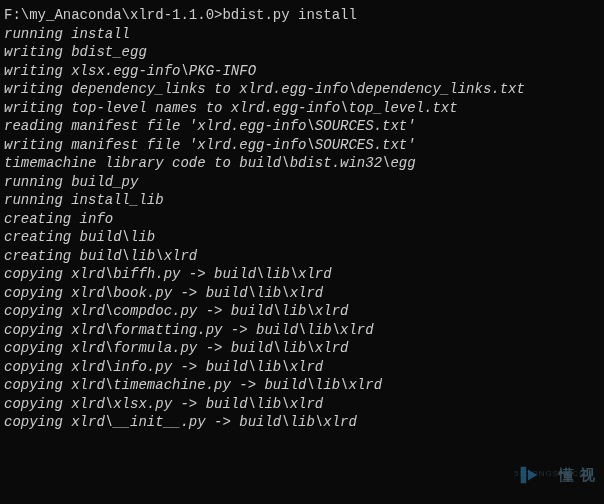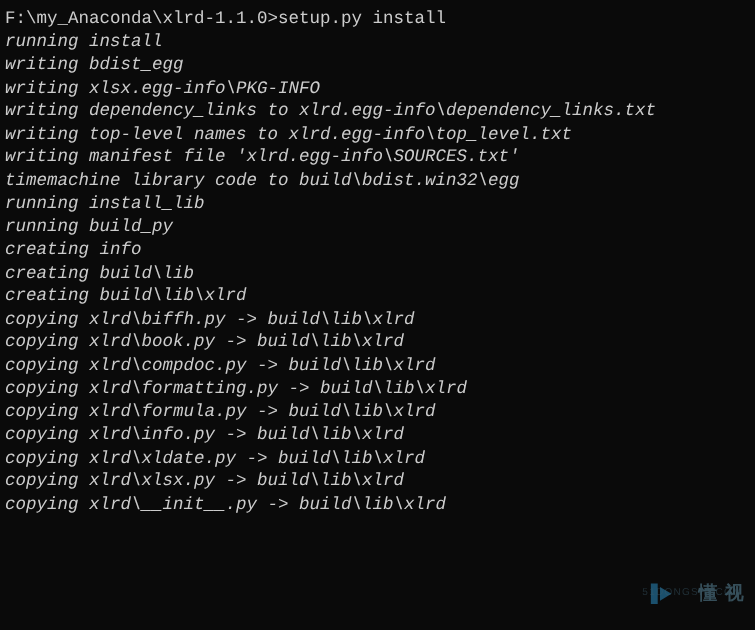--- a/index.html
+++ b/index.html
@@ -52,41 +52,42 @@
       color: #3a5a6a;
       opacity: 0.45;
       letter-spacing: 1px;
       pointer-events: none;
     }
   </style>
 </head>
 <body>
 
 <div class="terminal">
-  <div class="prompt-line"><span>F:\my_Anaconda\xlrd-1.1.0&gt;</span><span>setup.py install</span></div>
+  <div class="prompt-line"><span>F:\my_Anaconda\xlrd-1.1.0&gt;</span><span>bdist.py install</span></div>
   <div id="term-lines">
       <div class="terminal-line">running install</div>
       <div class="terminal-line">writing bdist_egg</div>
       <div class="terminal-line">writing xlsx.egg-info\PKG-INFO</div>
       <div class="terminal-line">writing dependency_links to xlrd.egg-info\dependency_links.txt</div>
       <div class="terminal-line">writing top-level names to xlrd.egg-info\top_level.txt</div>
+      <div class="terminal-line">reading manifest file 'xlrd.egg-info\SOURCES.txt'</div>
       <div class="terminal-line">writing manifest file 'xlrd.egg-info\SOURCES.txt'</div>
       <div class="terminal-line">timemachine library code to build\bdist.win32\egg</div>
+      <div class="terminal-line">running build_py</div>
       <div class="terminal-line">running install_lib</div>
-      <div class="terminal-line">running build_py</div>
       <div class="terminal-line">creating info</div>
       <div class="terminal-line">creating build\lib</div>
       <div class="terminal-line">creating build\lib\xlrd</div>
       <div class="terminal-line">copying xlrd\biffh.py -&gt; build\lib\xlrd</div>
       <div class="terminal-line">copying xlrd\book.py -&gt; build\lib\xlrd</div>
       <div class="terminal-line">copying xlrd\compdoc.py -&gt; build\lib\xlrd</div>
       <div class="terminal-line">copying xlrd\formatting.py -&gt; build\lib\xlrd</div>
       <div class="terminal-line">copying xlrd\formula.py -&gt; build\lib\xlrd</div>
       <div class="terminal-line">copying xlrd\info.py -&gt; build\lib\xlrd</div>
-      <div class="terminal-line">copying xlrd\xldate.py -&gt; build\lib\xlrd</div>
+      <div class="terminal-line">copying xlrd\timemachine.py -&gt; build\lib\xlrd</div>
       <div class="terminal-line">copying xlrd\xlsx.py -&gt; build\lib\xlrd</div>
       <div class="terminal-line">copying xlrd\__init__.py -&gt; build\lib\xlrd</div>
     </div>
 </div>
 
 <div class="watermark">
   <span class="watermark-logo">
     <svg viewBox="0 0 24 24" width="22" height="22">
       <path d="M4 3 L4 21 L10 21 L10 3 Z" fill="#2a8abf"></path>
       <path d="M12 6 L22 12 L12 18 Z" fill="#2a8abf"></path>

